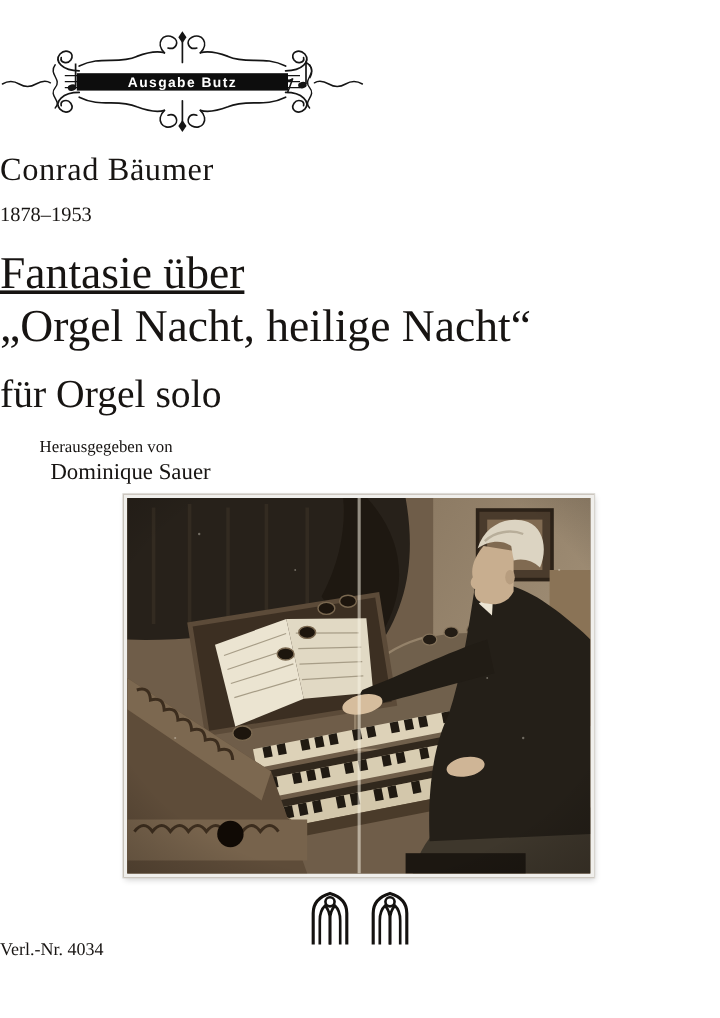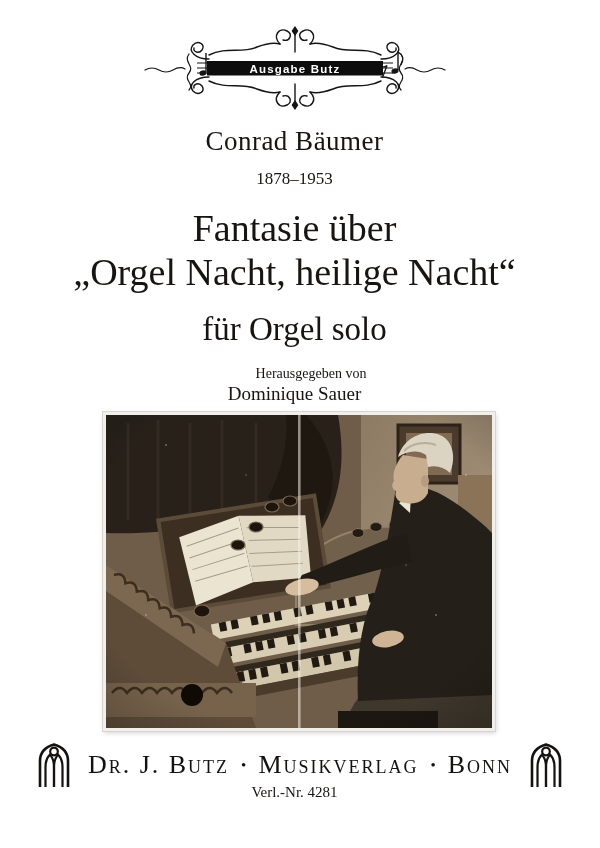--- a/index.html
+++ b/index.html
@@ -4,34 +4,34 @@
 <style>
   * { margin: 0; padding: 0; box-sizing: border-box; }
   html, body { background: #ffffff; }
   body {
     width: 600px; height: 848px;
     position: relative;
     font-family: "Liberation Serif", serif;
     color: #171412;
     overflow: hidden;
   }
-  .abs { position: absolute; left: 0; right: 11px; text-align: center; }
+  .abs { position: absolute; left: 0; right: 11px; text-align: left; }
 
   
   .ornament-wrap { top: 24px; }
   .ornament-wrap svg { display: inline-block; }
 
   
   .composer      { top: 126px; font-size: 27px; letter-spacing: 0.5px; font-family: Liberation Serif, serif; }
   .dates         { top: 169px; font-size: 17px; }
-  .title-line1   { top: 206px; font-size: 38px; }
+  .title-line1   { top: 206px; font-size: 38px; text-decoration: underline; }
   .title-line2   { top: 250px; font-size: 38px; }
   .subtitle      { top: 311px; font-size: 33px; }
   .editor-label  { top: 366px; font-size: 14px; margin-left: 33px; }
-  .editor-name   { top: 383px; font-size: 19px; }
+  .editor-name   { top: 383px; font-size: 19px; padding-left: 42px; }
 
   
   .photo-frame {
     position: absolute; left: 103px; top: 412px;
     width: 392px; height: 319px;
     border: 3px solid #f0efec;
     box-shadow: 0 0 0 1px #d8d5cf, 1px 2px 5px rgba(0,0,0,0.18);
     background: #6e5c49;
   }
   .photo-frame svg { display: block; width: 100%; height: 100%; }
@@ -292,29 +292,26 @@
     <g stroke="#141210" fill="none" stroke-width="2.6" stroke-linejoin="round">
       <path d="M4,45 L4,19 C4,9 11,4.5 18,2.5 C25,4.5 32,9 32,19 L32,45"></path>
     </g>
     <g stroke="#141210" fill="none" stroke-width="2.2">
       <path d="M9.5,45 V25 C9.5,17.5 12,14.5 13.8,12.8 C15.6,14.5 18,17.5 18,25 V45"></path>
       <path d="M18,45 V25 C18,17.5 20.4,14.5 22.2,12.8 C24,14.5 26.5,17.5 26.5,25 V45"></path>
     </g>
     <circle cx="18" cy="9.5" r="3.8" fill="#ffffff" stroke="#141210" stroke-width="2.2"></circle>
   </svg>
 
-  <div class="publisher-line">
-    <span class="seg">Dr. J. Butz</span><span class="bullet">•</span><span class="seg">Musikverlag</span><span class="bullet">•</span><span class="seg">Bonn</span>
-  </div>
 
   <svg class="window-icon" width="36" height="46" viewBox="0 0 36 46">
     <g stroke="#141210" fill="none" stroke-width="2.6" stroke-linejoin="round">
       <path d="M4,45 L4,19 C4,9 11,4.5 18,2.5 C25,4.5 32,9 32,19 L32,45"></path>
     </g>
     <g stroke="#141210" fill="none" stroke-width="2.2">
       <path d="M9.5,45 V25 C9.5,17.5 12,14.5 13.8,12.8 C15.6,14.5 18,17.5 18,25 V45"></path>
       <path d="M18,45 V25 C18,17.5 20.4,14.5 22.2,12.8 C24,14.5 26.5,17.5 26.5,25 V45"></path>
     </g>
     <circle cx="18" cy="9.5" r="3.8" fill="#ffffff" stroke="#141210" stroke-width="2.2"></circle>
   </svg>
 </div>
 
-<div class="abs catalog-no">Verl.-Nr. 4281</div>
+<div class="abs catalog-no">Verl.-Nr. 4034</div>
 
 </body></html>

